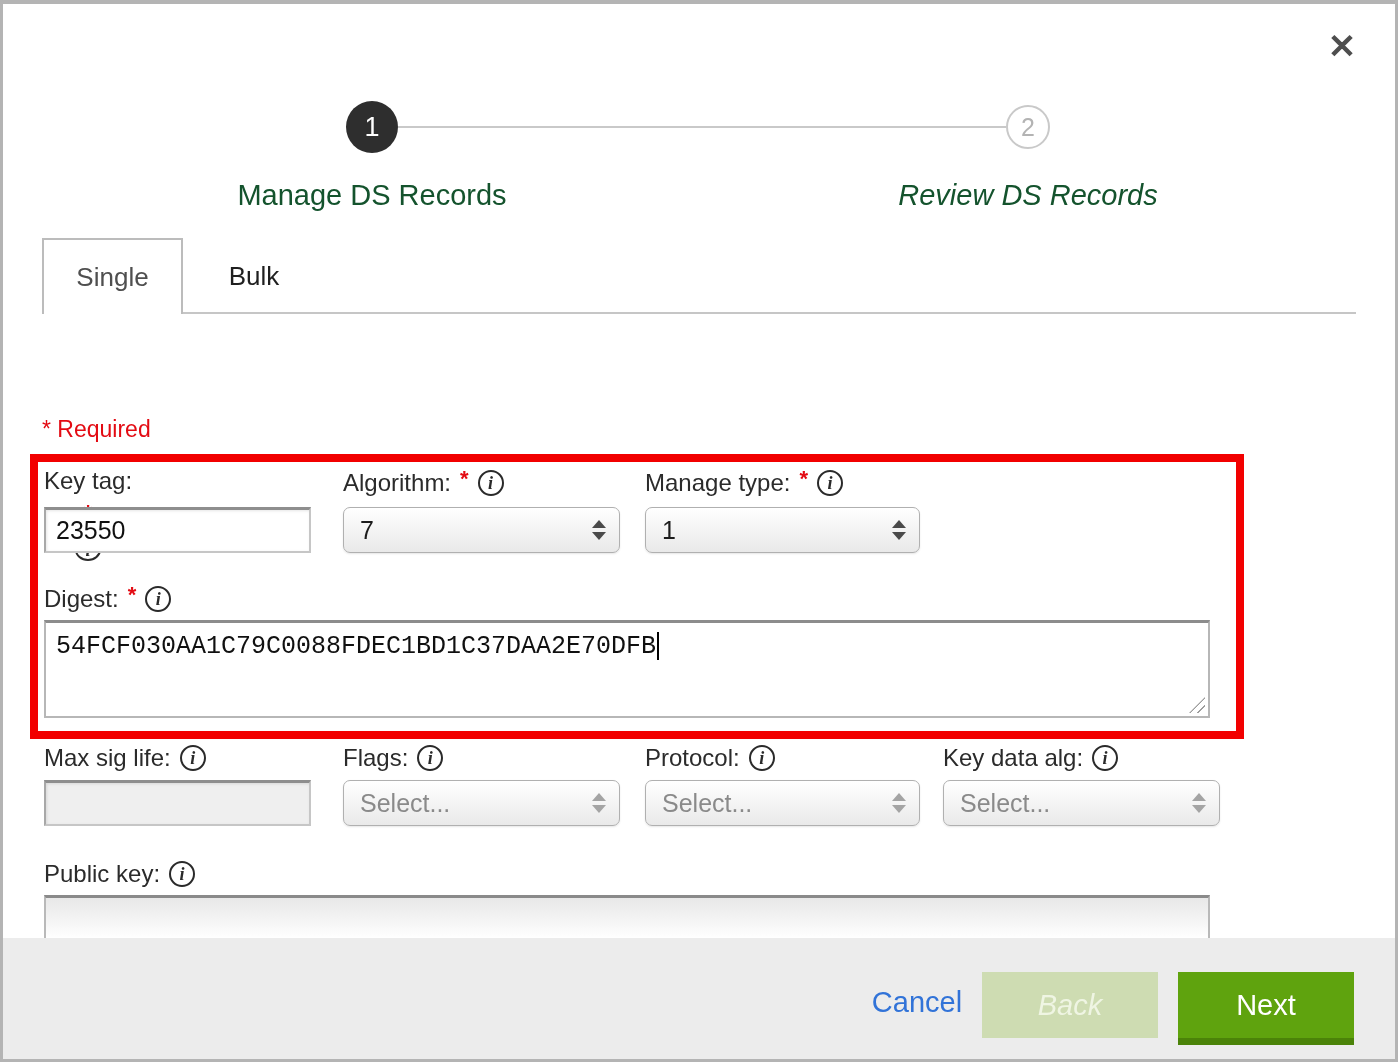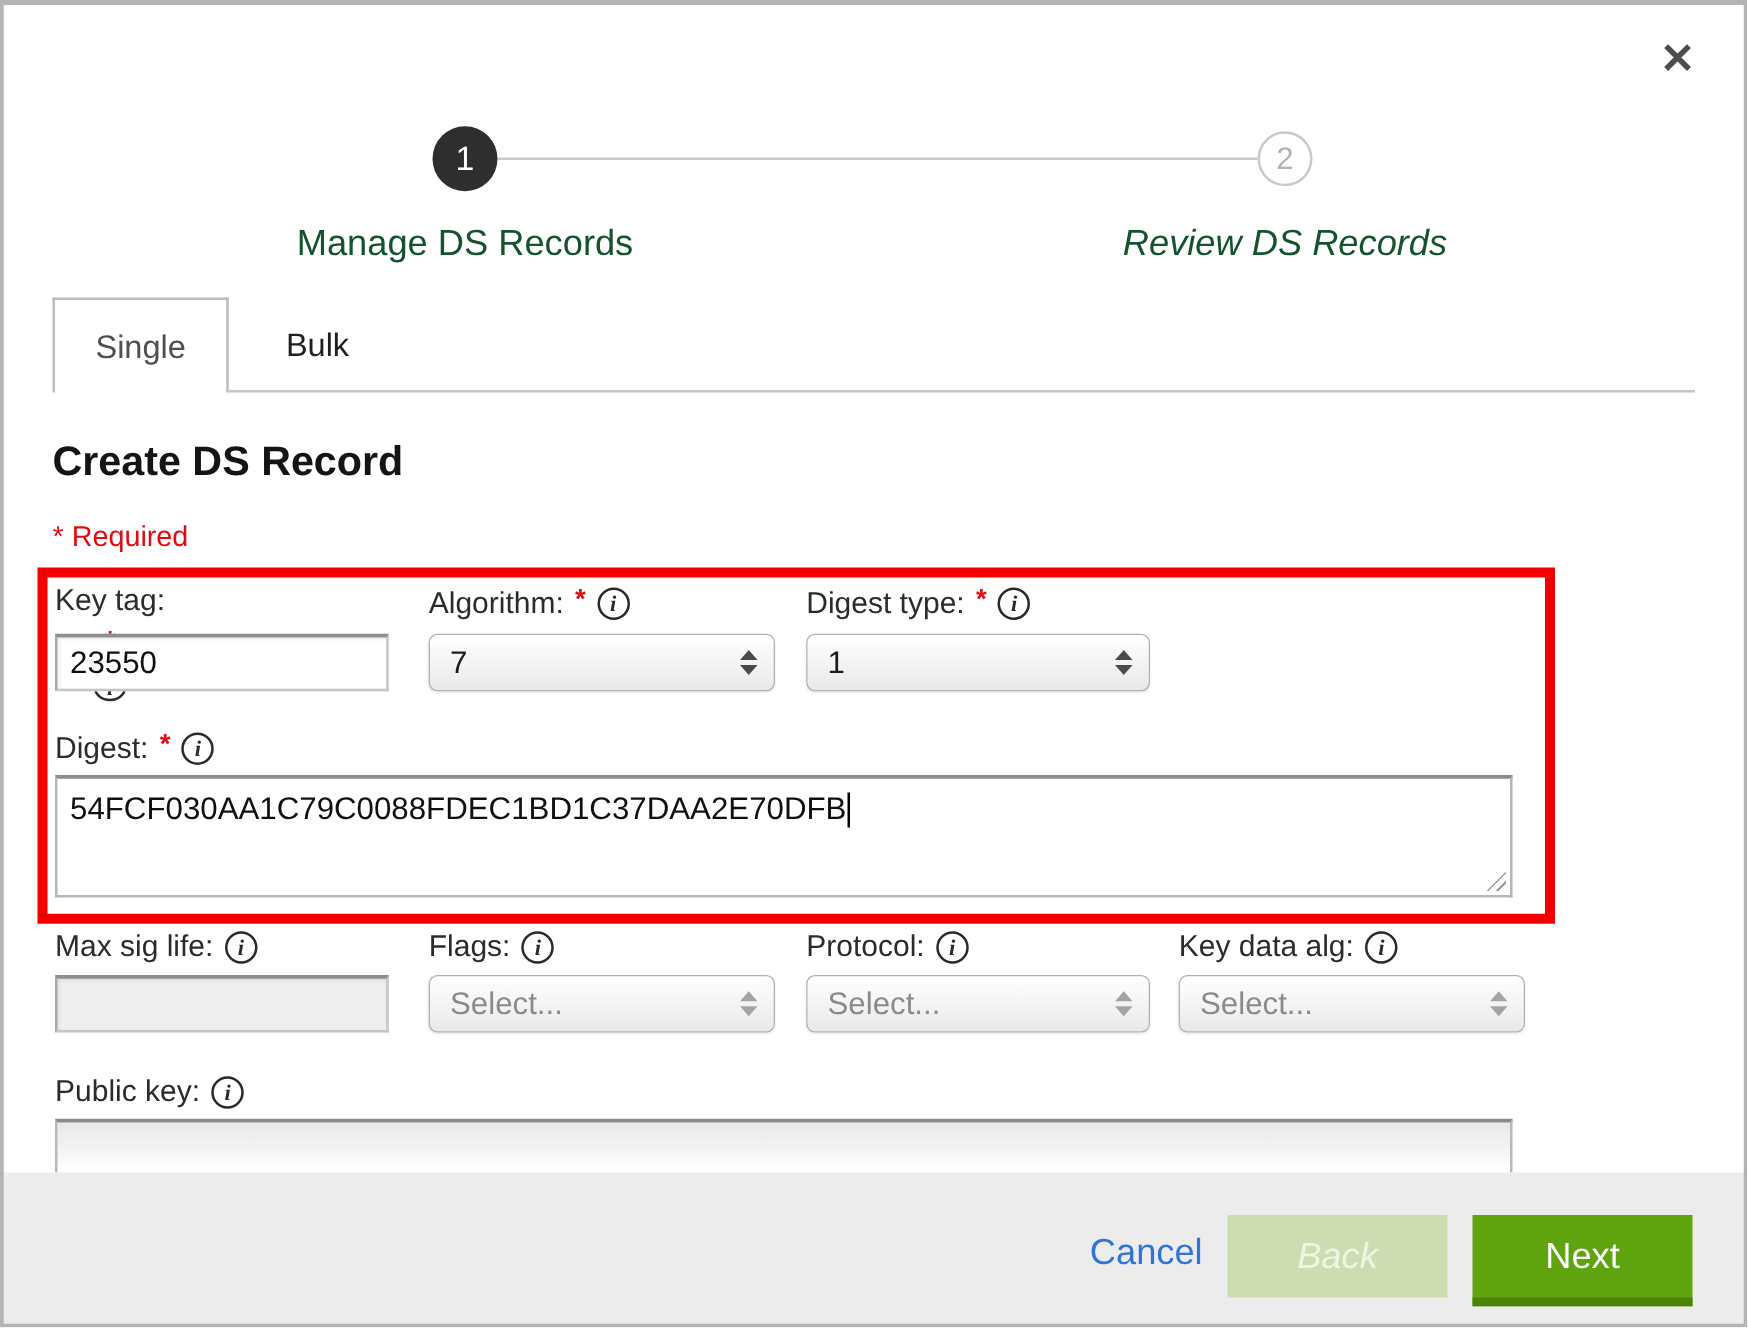--- a/index.html
+++ b/index.html
@@ -45,21 +45,21 @@
     position:absolute;box-sizing:border-box;height:46px;background:#fff;
     border:2px solid #c6c6c6;border-top:3px solid #8e8e8e;border-left:2px solid #a8a8a8;
     box-shadow:inset 1px 1px 3px rgba(0,0,0,0.10);
     font-size:25px;color:#101010;padding:0 10px;display:flex;align-items:center;
   }
   .text-input.disabled{background:#efefef;color:#9a9a9a;}
 
   .ta{
     position:absolute;box-sizing:border-box;background:#fff;
     border:2px solid #b7b7b7;border-top:3px solid #8c8c8c;
-    font-size:25px;color:#101010;padding:8px 10px;line-height:32px;
+    font-size:25px;color:#101010;padding:8px 10px;line-height:32px;font-family:Liberation Mono, monospace;
   }
   .caret{display:inline-block;width:2px;height:28px;background:#000;vertical-align:middle;margin-left:1px;}
   .grip{position:absolute;right:3px;bottom:3px;width:16px;height:16px;
         clip-path:polygon(100% 0,100% 100%,0 100%);
         background:repeating-linear-gradient(135deg,#9d9d9d 0 1.5px,transparent 1.5px 5.5px);}
 
   .pk-field{
     position:absolute;box-sizing:border-box;
     border:2px solid #b9b9b9;border-top:3px solid #8a8a8a;border-bottom:none;
     background:linear-gradient(180deg,#e8e8e8 0%,#f4f4f4 55%,#ffffff 100%);
@@ -99,41 +99,40 @@
   <div class="step-line"></div>
   <div class="step-circle step1">1</div>
   <div class="step-circle step2">2</div>
   <div class="step-label s1">Manage DS Records</div>
   <div class="step-label s2">Review DS Records</div>
 
   <div class="tab tab-single">Single</div>
   <div class="tab tab-bulk">Bulk</div>
   <div class="tab-strip"></div>
 
-  <div class="h1">Create DS Record</div>
   <div class="required-note">* Required</div>
 
   <div class="hl-box"></div>
 
   <div class="f-label" style="top:467px;left:44px;flex-direction:column;">
     <span>Key tag:</span>
     <span class="req">*</span>
     <span class="info">
         <i>i</i>
       </span>
   </div>
   <div class="f-label" style="top:467px;left:343px;">
     <span>Algorithm:</span>
     <span class="req">*</span>
     <span class="info">
         <i>i</i>
       </span>
   </div>
   <div class="f-label" style="top:467px;left:645px;">
-    <span>Digest type:</span>
+    <span>Manage type:</span>
     <span class="req">*</span>
     <span class="info">
         <i>i</i>
       </span>
   </div>
 
   <div class="text-input" style="top:507px;left:44px;width:267px;">
     <span>23550</span>
   </div>
   <div class="select" style="top:507px;left:343px;width:277px;">

